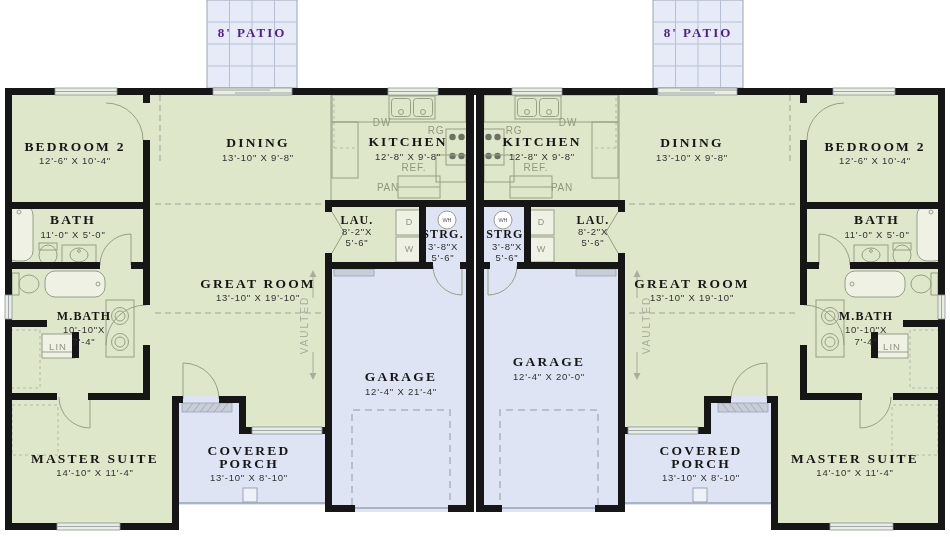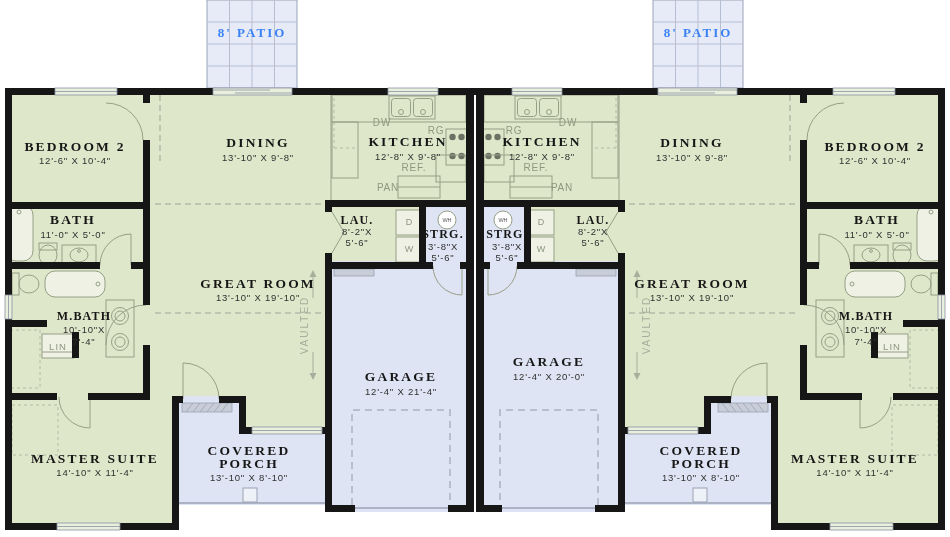--- a/index.html
+++ b/index.html
@@ -37,21 +37,21 @@
   .nm-sm{font-family:"Liberation Serif",serif;font-weight:bold;font-size:12px;
       letter-spacing:1.2px;color:#161616;}
   .dm{font-size:9.5px;letter-spacing:0.8px;color:#303030;}
   .fx{font-size:10px;letter-spacing:0.8px;color:#8f977f;}
   .fx-sm{font-size:9px;color:#8f977f;}
   .fx-lin{font-size:9.5px;letter-spacing:1px;color:#8f977f;}
   .fx-wh{font-size:5.5px;color:#555;letter-spacing:0;}
   .vt{font-size:10px;letter-spacing:2px;color:#a8ae9c;
       transform:translate(-50%,-50%) rotate(-90deg);}
   .patio-lb{font-family:"Liberation Serif",serif;font-weight:bold;font-size:13px;
-      letter-spacing:2px;color:#3b82f6;}
+      letter-spacing:2px;color:#4c1d95;}
 </style>
 </head>
 <body>
 
 <div id="canvas">
 
 <svg id="plan-svg" width="950" height="537" viewBox="0 0 950 537">
 
   <g id="uL">
 

